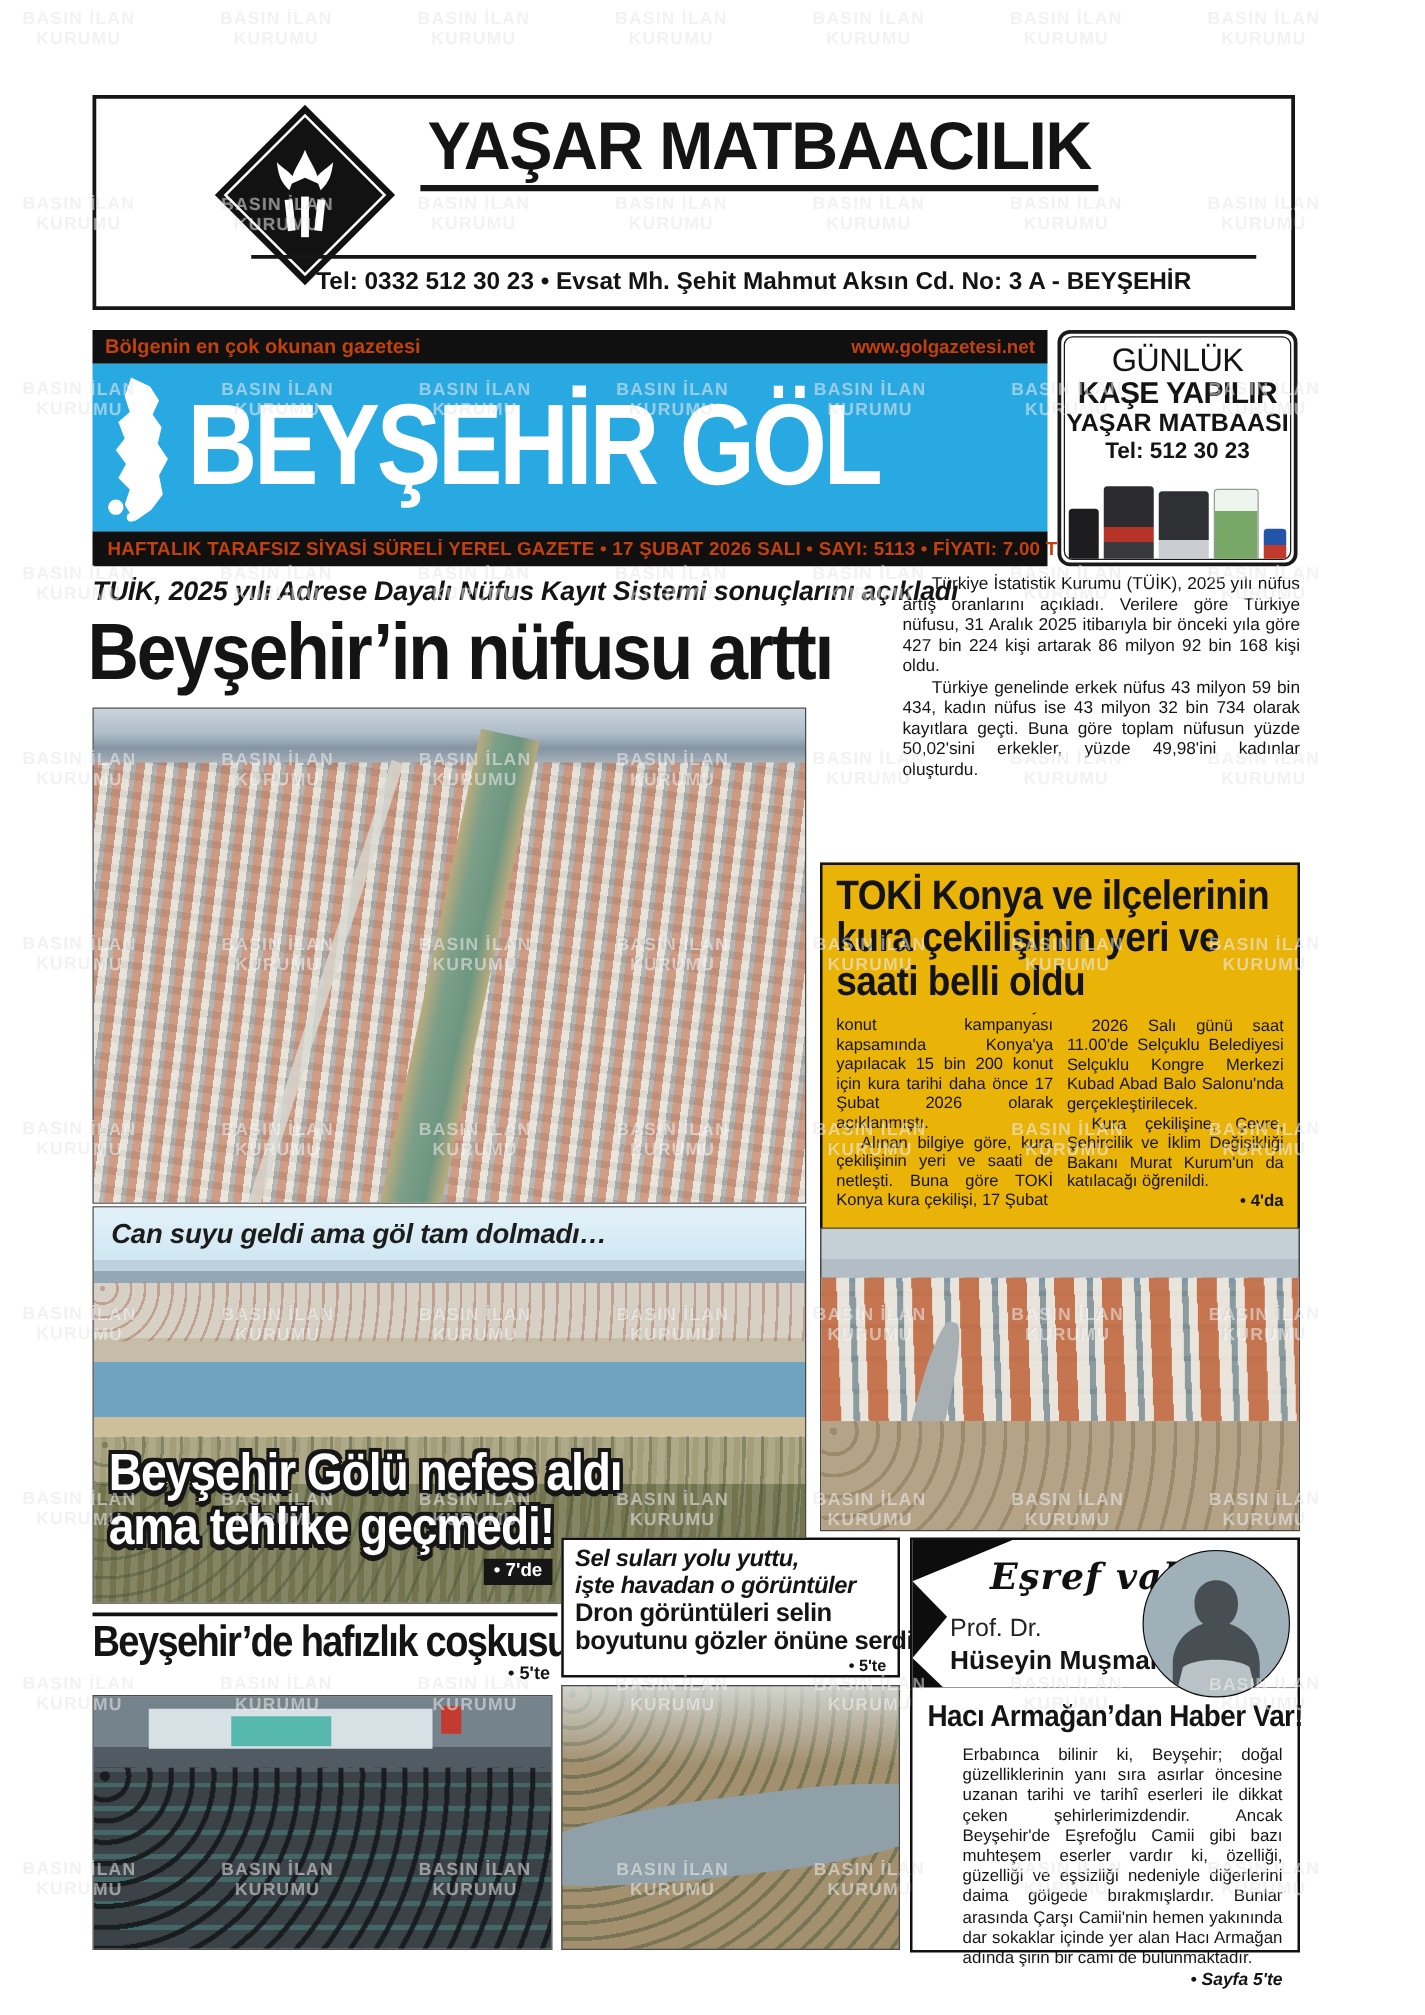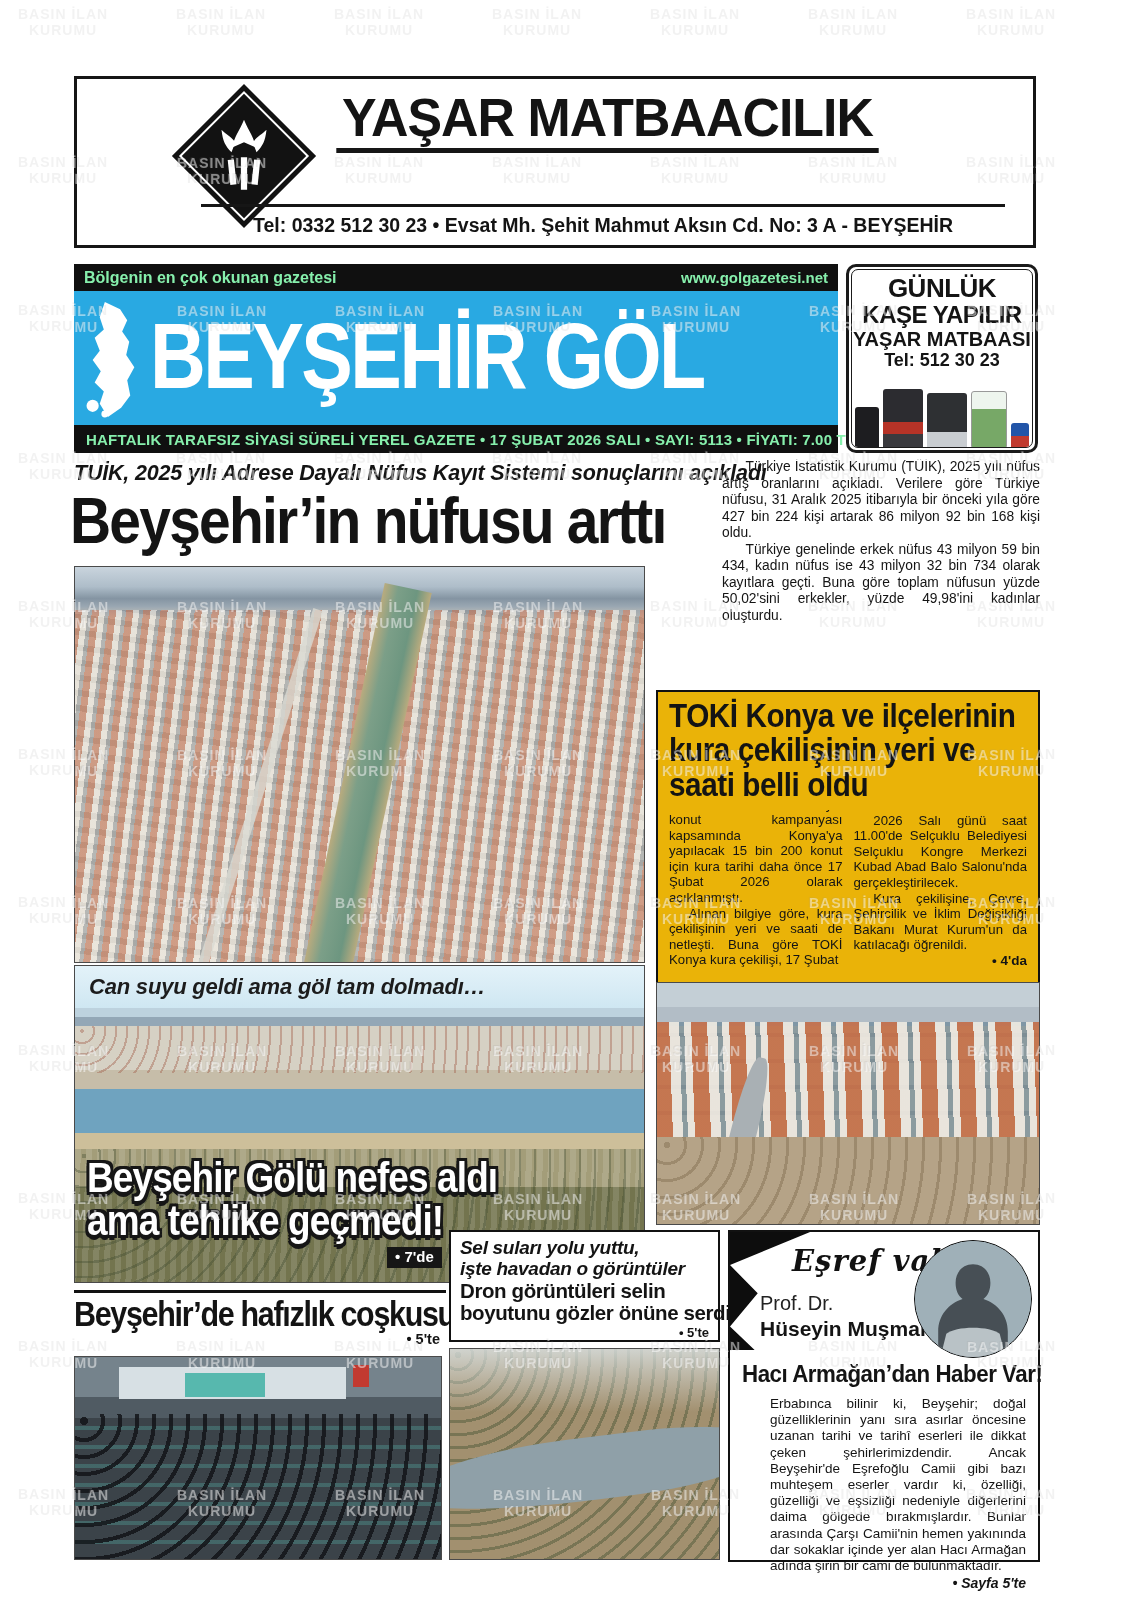--- a/index.html
+++ b/index.html
@@ -34,36 +34,36 @@
   }
   #company-sub { font-weight:700; font-size:27px; letter-spacing:1px; margin-top:5px; white-space:nowrap; }
   #contact-row {
     position:absolute; left:124px; right:28px; bottom:8px;
     border-top:3px solid #161616; padding-top:7px;
     text-align:center; font-weight:700; font-size:19.5px; white-space:nowrap;
   }
 
   
   #masthead { left:74px; top:264px; width:764px; height:189px; }
-  .blackbar { background:#101010; color:#86efac; display:flex; align-items:center; }
+  .blackbar { background:#101010; color:#c2410c; display:flex; align-items:center; }
   #mh-topbar { height:27px; justify-content:space-between; padding:0 10px; }
   #mh-topbar .tg { font-weight:700; font-size:16px; }
   #mh-topbar .ws { font-weight:700; font-size:15px; }
   #mh-blue { height:134px; background:#29a9e2; position:relative; display:flex; align-items:center; overflow:hidden; }
   #lake-icon { margin:2px 4px 0 8px; flex:0 0 auto; }
   #mh-title {
     font-weight:900; font-size:92px; line-height:1; color:#fff; white-space:nowrap;
     letter-spacing:-3px; transform:scaleX(.84); transform-origin:left center; margin-top:-4px;
   }
   #mh-infobar { height:28px; font-weight:700; font-size:15px; padding:0 12px; letter-spacing:.2px; white-space:nowrap; }
 
   
   #side-ad { left:846px; top:264px; width:192px; height:189px; border:3px solid #1a1a1a; border-radius:10px; padding:2px; background:#fff; }
   #side-ad-inner { border:1.5px solid #1a1a1a; border-radius:7px; height:100%; text-align:center; padding-top:5px; overflow:hidden; }
-  .sa1 { font-weight:700; font-size:26px; line-height:1.02; letter-spacing:-.5px; }
+  .sa1 { font-weight:400; font-size:26px; line-height:1.02; letter-spacing:-.5px; }
   .sa2 { font-weight:900; font-size:24px; line-height:1.05; letter-spacing:-.5px; }
   .sa3 { font-weight:700; font-size:20px; line-height:1.15; margin-top:1px; }
   .sa4 { font-weight:800; font-size:18px; line-height:1.1; }
   #stamps { display:flex; align-items:flex-end; justify-content:center; gap:4px; height:74px; margin-top:4px; }
   #stamps div { border-radius:3px; }
   .st1 { width:24px; height:42px; background:#1d1d20; }
   .st2 { width:40px; height:60px; background:linear-gradient(180deg,#2c2c30 55%,#b63327 55%,#b63327 75%,#3a3a3e 75%); }
   .st3 { width:40px; height:56px; background:linear-gradient(180deg,#2e3033 70%,#c9cdd1 70%); }
   .st4 { width:36px; height:58px; background:linear-gradient(180deg,#eef5ee 30%,#77a867 30%); border:1px solid #999; }
   .st5 { width:18px; height:26px; background:linear-gradient(180deg,#2255a8 50%,#c03a2e 50%); }

